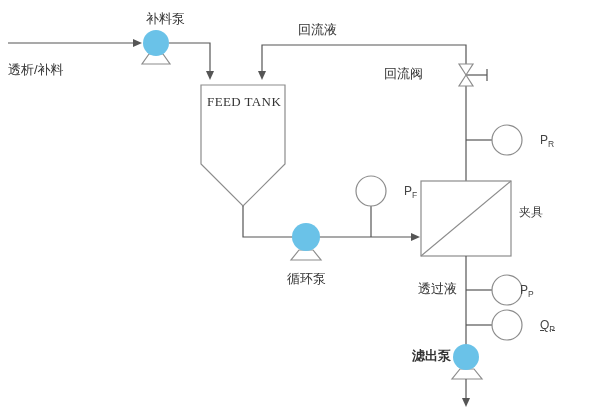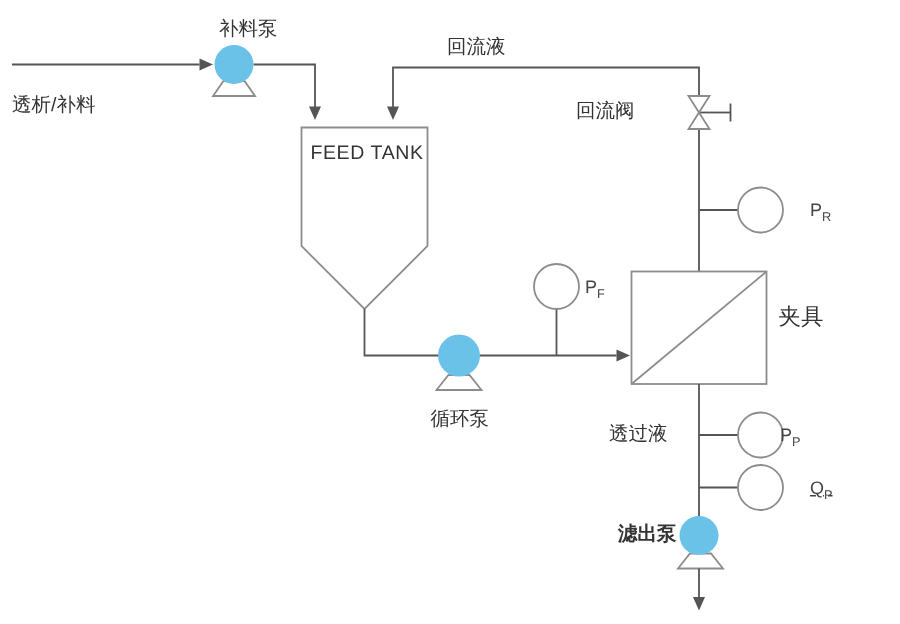--- a/index.html
+++ b/index.html
@@ -15,21 +15,21 @@
   .arrow { fill:var(--pipe,#555); stroke:none; }
   .equip { stroke:var(--equip,#8c8c8c); stroke-width:1.2; fill:#ffffff; }
   .diag  { stroke:var(--equip,#8c8c8c); stroke-width:1.2; }
   .pump-circle { fill:var(--pump,#6ac2e8); stroke:none; }
   .liquid { fill:var(--liquid,#daeef8); stroke:none; }
   .lbl {
     position:absolute; font-size:13px; color:var(--text,#333);
     white-space:nowrap; line-height:14px;
   }
   .tank-lbl { letter-spacing:0.4px; }
-  .module-lbl { font-size:15px; }
+  .module-lbl { font-size:12px; }
   .gauge-lbl {
     position:absolute; width:30px; height:18px; line-height:18px;
     text-align:right; font-size:12px; color:#444; white-space:nowrap;padding-left:48px;
   }
   .gauge-lbl sub { font-size:8.5px; }
 </style>
 </head>
 <body>
 
 <div class="canvas">
@@ -114,32 +114,32 @@
     </g>
 
     <g>
       <line class="pipe" x1="466" y1="379" x2="466" y2="399"></line>
       <polygon class="arrow" points="466,407 462,398 470,398"></polygon>
     </g>
   </svg>
 
   <div class="lbl" style="left:8px;   top:24px;margin-top:39px;">透析/补料</div>
   <div class="lbl" style="left:146px; top:12px;">补料泵</div>
-  <div class="lbl" style="left:298px; top:24px;">回流液</div>
+  <div class="lbl" style="left:298px; top:24px;font-family:Liberation Mono, monospace;">回流液</div>
   <div class="lbl" style="left:384px; top:67px;">回流阀</div>
-  <div class="lbl tank-lbl" style="left:207px; top:95px;">FEED TANK</div>
+  <div class="lbl tank-lbl" style="left:207px; top:95px;font-family:Liberation Serif, serif;">FEED TANK</div>
   <div class="lbl" style="left:287px; top:272px;">循环泵</div>
   <div class="lbl module-lbl" style="left:519px; top:205px;">夹具</div>
-  <div class="lbl" style="left:406px; top:282px;">透过液</div>
+  <div class="lbl" style="left:418px; top:282px;">透过液</div>
   <div class="lbl" style="left:412px; top:349px;font-weight:bold;">滤出泵</div>
 
   <div class="gauge-lbl" style="left:492px; top:131px;">
     <span>P</span><sub>R</sub>
   </div>
-  <div class="gauge-lbl" style="left:342px; top:182px;">
+  <div class="gauge-lbl" style="left:356px; top:182px;">
     <span>P</span><sub>F</sub>
   </div>
   <div class="gauge-lbl" style="left:472px; top:281px;">
     <span>P</span><sub>P</sub>
   </div>
   <div class="gauge-lbl" style="left:492px; top:316px;text-decoration:underline;">
     <span>Q</span><sub>P</sub>
   </div>
 
 </div>

